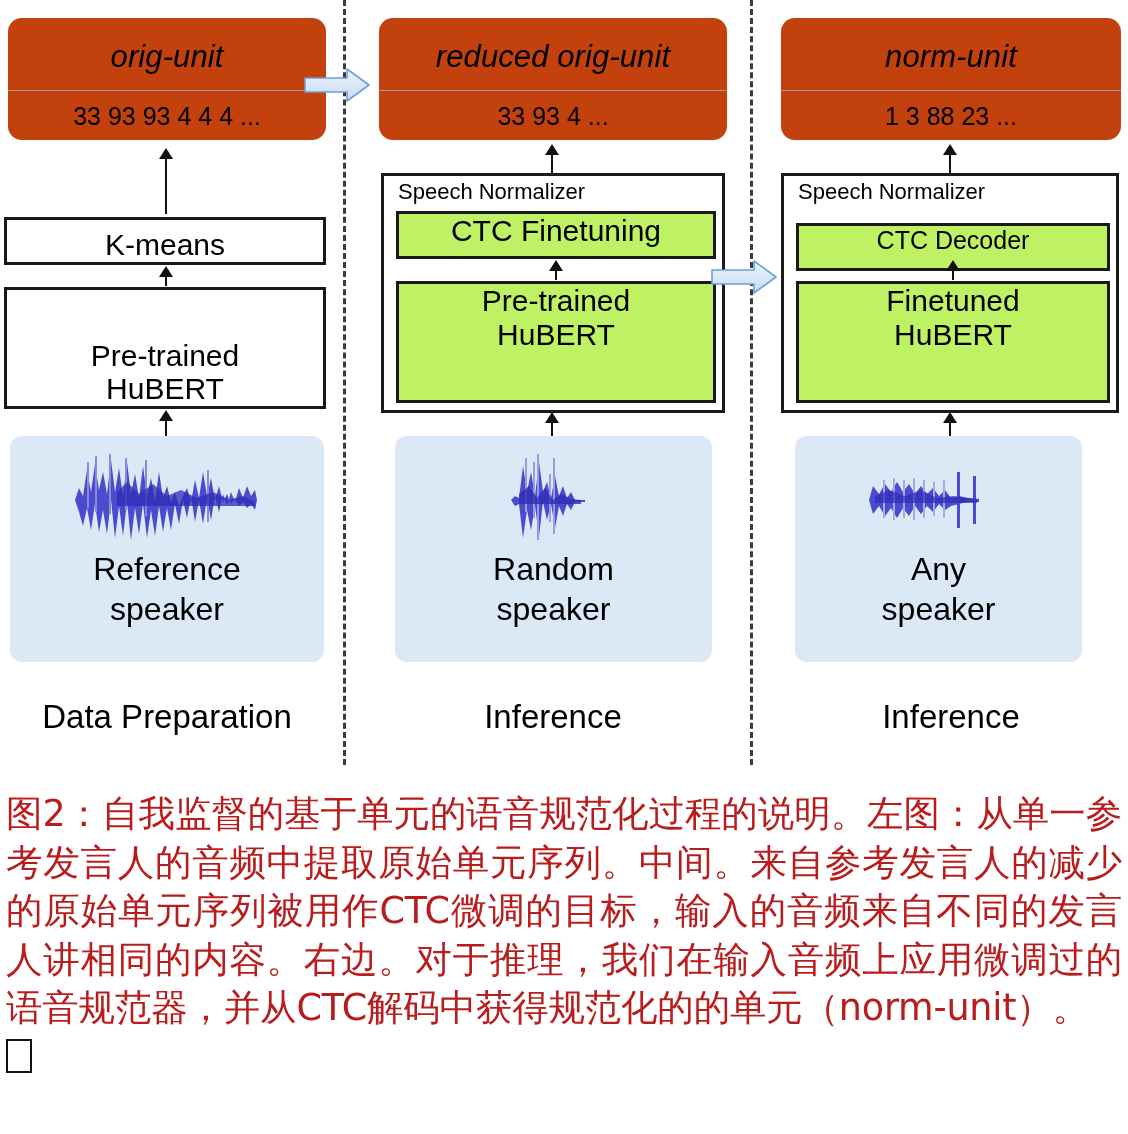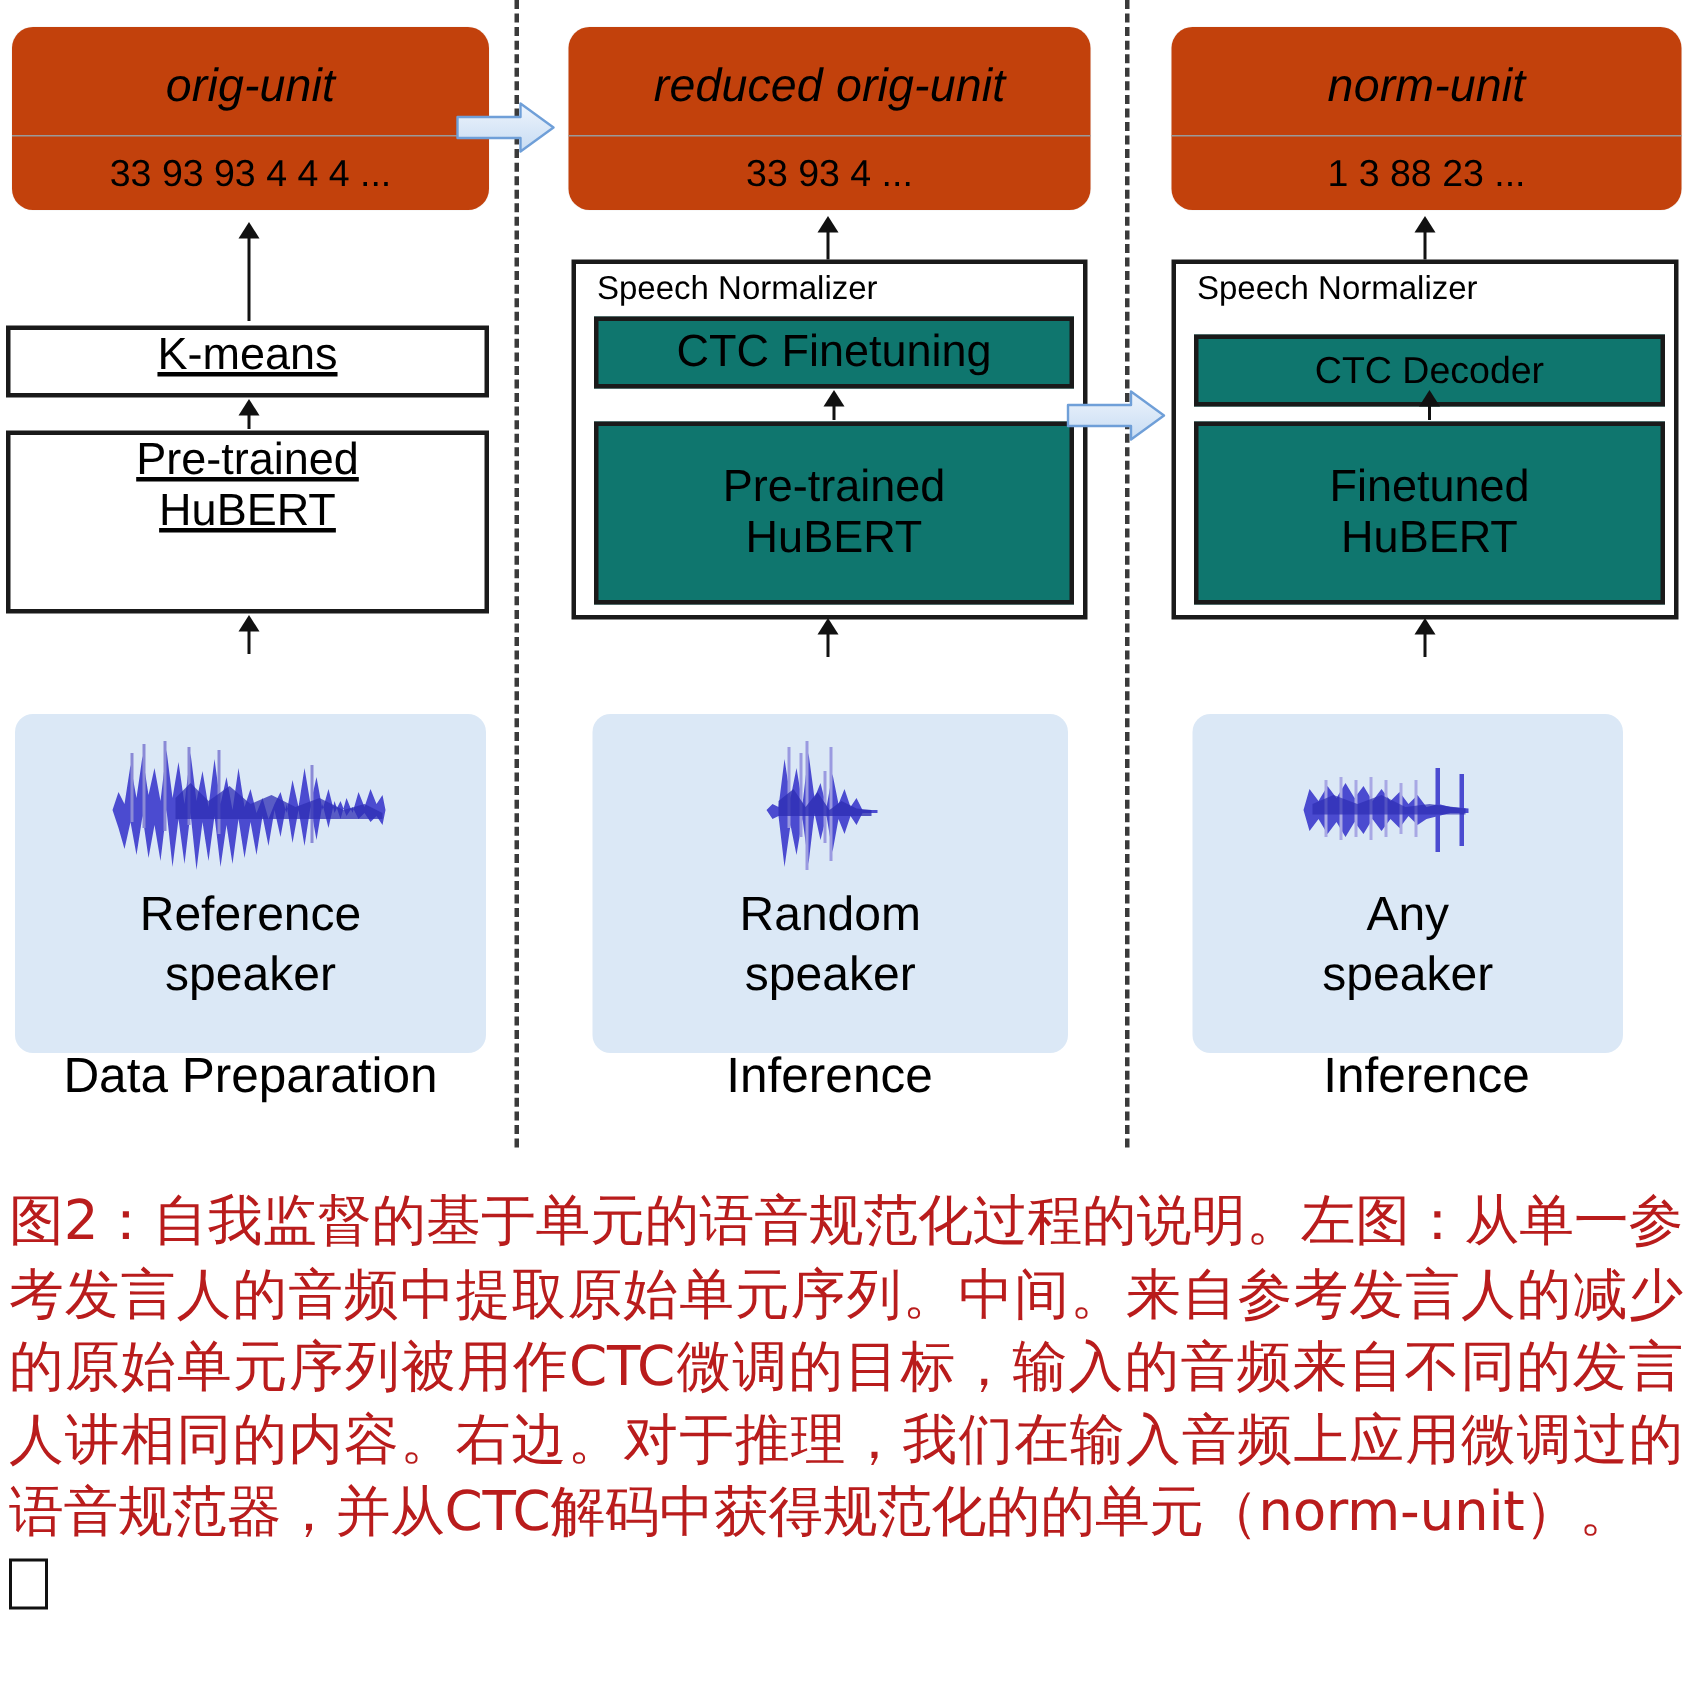--- a/index.html
+++ b/index.html
@@ -75,25 +75,24 @@
     font-size: 25px;
   }
 
   
   .box {
     position: absolute;
     box-sizing: border-box;
     background: #ffffff;
     border: 3px solid #1a1a1a;
     display: flex;
-    align-items: flex-start;
+    align-items: flex-end;
     justify-content: center;
     text-align: center;
     line-height: 1.12;
-    text-decoration: underline;
   }
 
   
   #box-kmeans {
     left: 0px; top: 217px; width: 322px; height: 48px;
     font-size: 30px;
   }
   #box-hubert-left {
     left: 0px; top: 287px; width: 322px; height: 122px;
     font-size: 30px;
@@ -112,43 +111,42 @@
     left: 14px;
     font-size: 22px;
     line-height: 1;
   }
   #norm-middle { left: 6px;  top: 173px; width: 344px; height: 240px; }
   #norm-right  { left: 4px;  top: 173px; width: 338px; height: 240px; }
 
   .inner-box {
     position: absolute;
     box-sizing: border-box;
-    background: #0f766e;
+    background: #bef264;
     border: 3px solid #1a1a1a;
     display: flex;
-    align-items: center;
+    align-items: flex-start;
     justify-content: center;
     text-align: center;
     line-height: 1.12;
   }
   #box-ctc-ft     { left: 12px; top: 35px; width: 320px; height: 48px; font-size: 30px; }
   #box-hubert-mid { left: 12px; top: 105px; width: 320px; height: 122px; font-size: 30px; }
   #box-ctc-dec    { left: 12px; top: 35px; width: 314px; height: 48px; font-size: 25px; margin-top: 12px; }
   #box-hubert-rt  { left: 12px; top: 105px; width: 314px; height: 122px; font-size: 30px; }
 
   
   .speaker-card {
     position: absolute;
     box-sizing: border-box;
     background: #dbe8f6;
     border-radius: 12px;
     display: flex;
     flex-direction: column;
     align-items: center;
-    margin-top: 40px;
   }
   #spk-left   { left: 6px;  top: 436px; width: 314px; height: 226px; }
   #spk-middle { left: 20px; top: 436px; width: 317px; height: 226px; }
   #spk-right  { left: 18px; top: 436px; width: 287px; height: 226px; }
 
   .waveform {
     margin-top: 14px;
     height: 100px;
     display: flex;
     align-items: center;

